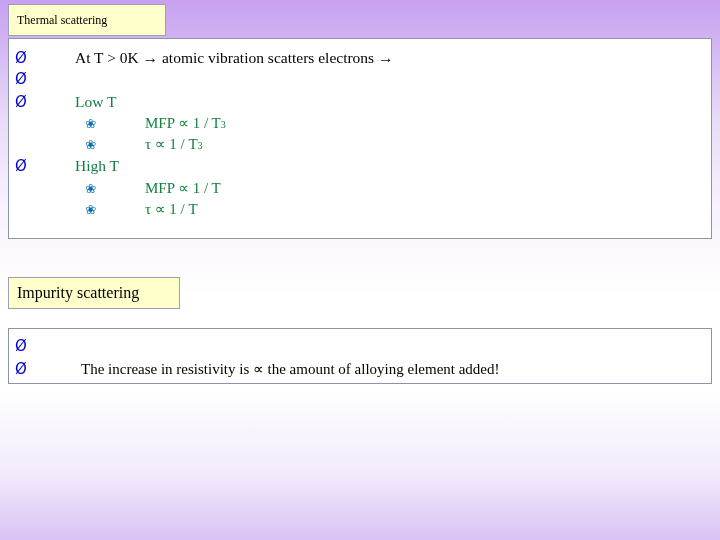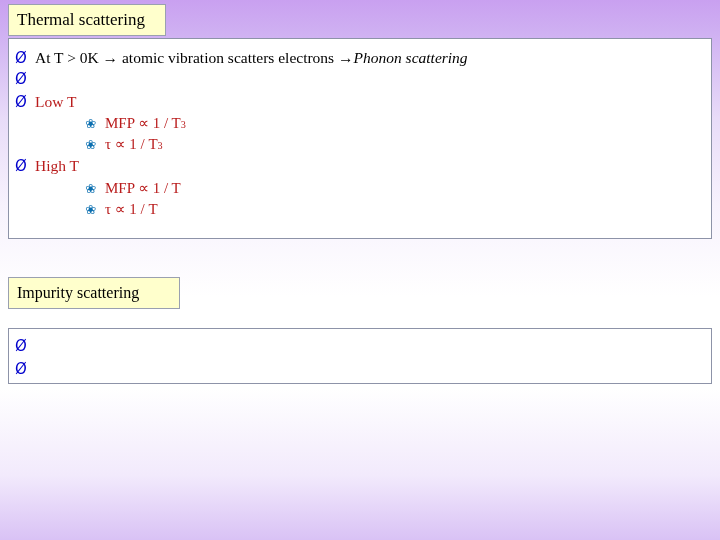--- a/index.html
+++ b/index.html
@@ -31,21 +31,21 @@
     color: #000000;
     display: flex;
     align-items: center;
     padding-left: 8px;
   }
   #thermal-title {
     left: 8px;
     top: 4px;
     width: 158px;
     height: 32px;
-    font-size: 17px;
+    font-size: 12px;
   }
   #impurity-title {
     left: 8px;
     top: 277px;
     width: 172px;
     height: 32px;
     font-size: 16px;
   }
 
   
@@ -92,23 +92,24 @@
     font-size: 13px;
   }
   .indent1 {
     margin-left: 0px;
   }
   .indent2 {
     margin-left: 70px;
   }
   .txt {
     font-family: "Liberation Serif", serif;
+    margin-left: 40px;
   }
   .blue {
-    color: #b91c1c;
+    color: #15803d;
   }
   .ital {
     font-style: italic;
   }
   .sym {
     font-family: "DejaVu Sans", sans-serif;
     font-size: 15px;
   }
   sup {
     font-size: 0.68em;
@@ -139,21 +140,20 @@
 
   <div class="titlebox" id="thermal-title">
     <span>Thermal scattering</span>
   </div>
 
   <div class="contentbox" id="thermal-body">
 
     <div class="line indent1">
       <span class="bullet sym">Ø</span>
       <span class="txt">At  T &gt; 0K  → atomic vibration scatters electrons → </span>
-        <span class="txt ital">Phonon scattering</span>
     </div>
 
     <div class="line indent1">
       <span class="bullet sym">Ø</span>
     </div>
 
     <div class="line indent1">
       <span class="bullet sym">Ø</span>
       <span class="txt blue">Low T</span>
     </div>
@@ -192,17 +192,18 @@
   </div>
 
   <div class="contentbox" id="impurity-body">
 
     <div class="impline">
       <span class="bullet sym">Ø</span>
     </div>
 
     <div class="impline">
       <span class="bullet sym">Ø</span>
+      <span class="txt">The increase in resistivity is ∝ the amount of alloying element added!</span>
     </div>
 
   </div>
 
 </div>
 
 </body></html>

